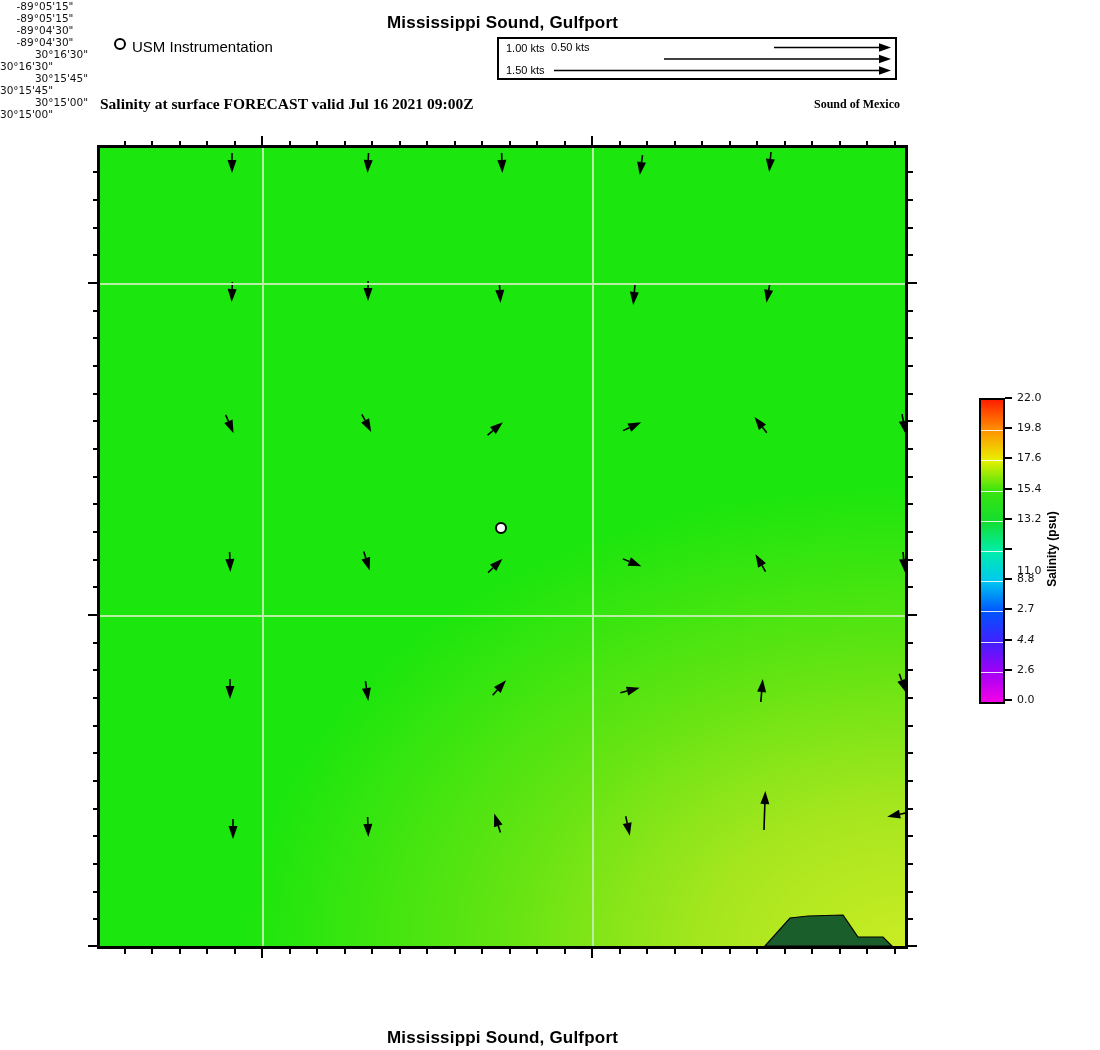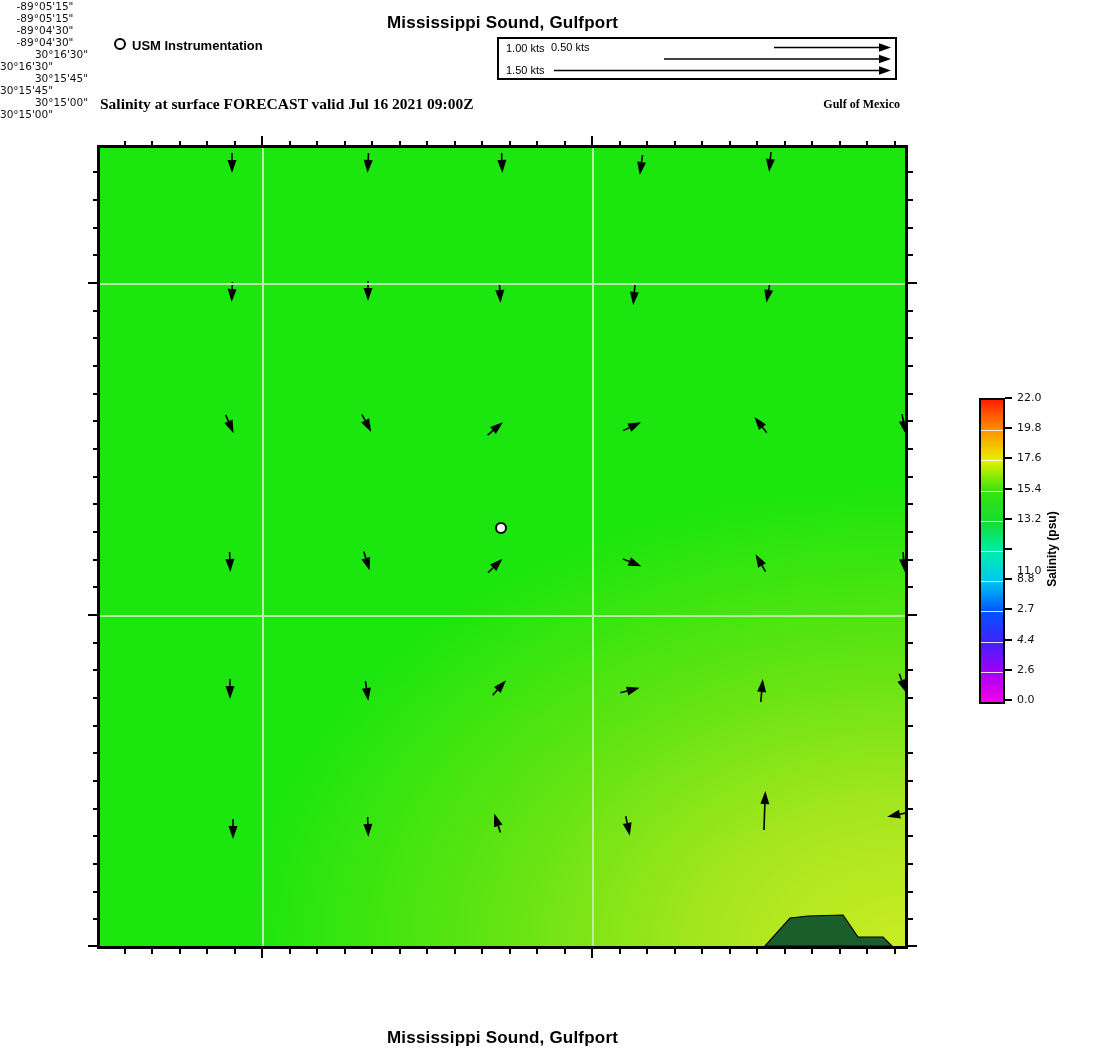--- a/index.html
+++ b/index.html
@@ -4,21 +4,21 @@
 <style>
   html,body{margin:0;padding:0;background:#fff;}
   .page{position:relative;width:1100px;height:1050px;background:#fff;
         font-family:"Liberation Sans",sans-serif;color:#000;overflow:hidden;}
   .abs{position:absolute;}
   .title{font-size:17px;font-weight:bold;text-align:center;letter-spacing:0.2px;}
   .subtitle{font-family:"Liberation Serif",serif;font-size:15.5px;font-weight:bold;text-align:left;}
   .gulf{font-family:"Liberation Serif",serif;font-size:12px;font-weight:bold;}
   .axis-label{font-family:"DejaVu Sans",sans-serif;font-size:10.5px;color:#111;white-space:nowrap;}
   .cb-label{font-family:"DejaVu Sans",sans-serif;font-size:11px;color:#111;}
-  .usm-label{font-size:13px;font-weight:bold;}
+  .usm-label{font-size:15px;}
   .vel-label{font-size:11px;line-height:11px;}
   #map{left:100px;top:148px;width:805px;height:798px;border:3px solid #000;
        box-sizing:content-box;margin-left:-3px;margin-top:-3px;overflow:hidden;}
   #map-svg{position:absolute;left:0;top:0;}
   .gridline{position:absolute;background:#b9efa5;}
   #station{position:absolute;width:8px;height:8px;border:2.6px solid #000;border-radius:50%;background:#fff;}
   #vel-box{left:497px;top:37px;width:400px;height:43px;border:2px solid #000;box-sizing:border-box;}
   #usm-circle{left:114px;top:38px;width:8px;height:8px;border:2.6px solid #000;border-radius:50%;background:#fff;}
   #colorbar{left:979px;top:398px;width:22px;height:302px;border:2px solid #000;box-sizing:content-box;}
   .cb-sep{position:absolute;left:0;width:22px;height:1px;background:rgba(255,255,255,0.85);}
@@ -41,21 +41,21 @@
         <line x1="275" y1="8.5" x2="381" y2="8.5" stroke="#000" stroke-width="1.6"></line>
         <polygon points="380,4.3 392,8.5 380,12.7" fill="#000"></polygon>
         <line x1="165" y1="20" x2="381" y2="20" stroke="#000" stroke-width="1.6"></line>
         <polygon points="380,15.8 392,20 380,24.2" fill="#000"></polygon>
         <line x1="55" y1="31.5" x2="381" y2="31.5" stroke="#000" stroke-width="1.6"></line>
         <polygon points="380,27.3 392,31.5 380,35.7" fill="#000"></polygon>
       </svg>
   <div class="vel-label" style="position: absolute; left: 7px; top: 2.5px; margin-left: 45px;">0.50 kts</div><div class="vel-label" style="position: absolute; left: 7px; top: 4px;">1.00 kts</div><div class="vel-label" style="position: absolute; left: 7px; top: 25.5px;">1.50 kts</div></div>
 
   <div class="abs subtitle" style="left:100px;top:95px;width:805px;">Salinity at surface FORECAST valid Jul 16 2021 09:00Z</div>
-  <div class="abs gulf" style="left:760px;top:97px;width:140px;text-align:right;">Gulf of Mexico</div>
+  <div class="abs gulf" style="left:760px;top:97px;width:140px;text-align:right;">Sound of Mexico</div>
 
   <div class="abs" id="map" style="background: radial-gradient(660px 460px at 100% 100%, rgb(201, 236, 36) 0%, rgb(166, 230, 30) 30%, rgb(98, 228, 18) 62%, rgba(34, 228, 10, 0) 100%), rgb(27, 230, 13);">
     <svg id="map-svg" width="805" height="798">
         <polygon points="665,798 690,770 708,768 743,767 758,789 783,789 792,798 792,798 665,798" fill="#1a5e2c" stroke="#000" stroke-width="1.2"></polygon>
         <g transform="translate(132,16) rotate(180)">
           <polygon points="0,-9 4.5,4 -4.5,4" fill="#000"></polygon>
           <line x1="0" y1="4" x2="0" y2="11" stroke="#000" stroke-width="1.6"></line>
         </g>
         <g transform="translate(268,16) rotate(183)">
           <polygon points="0,-9 4.5,4 -4.5,4" fill="#000"></polygon>

